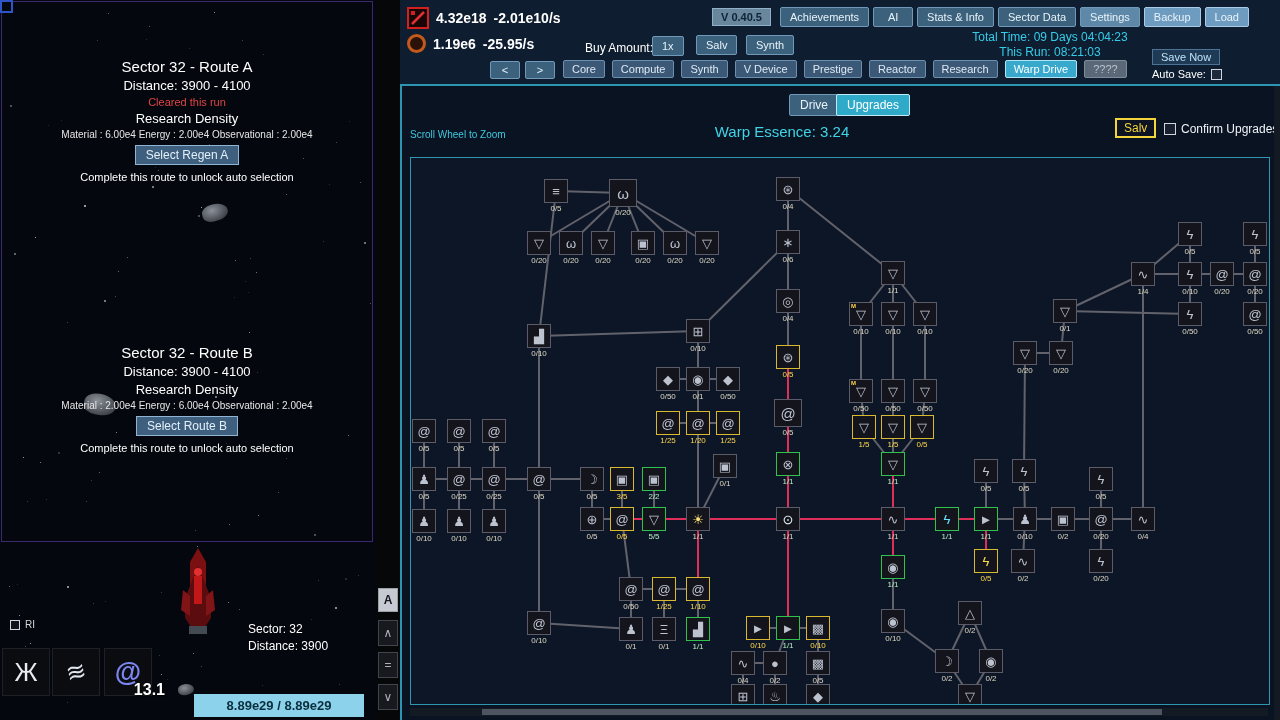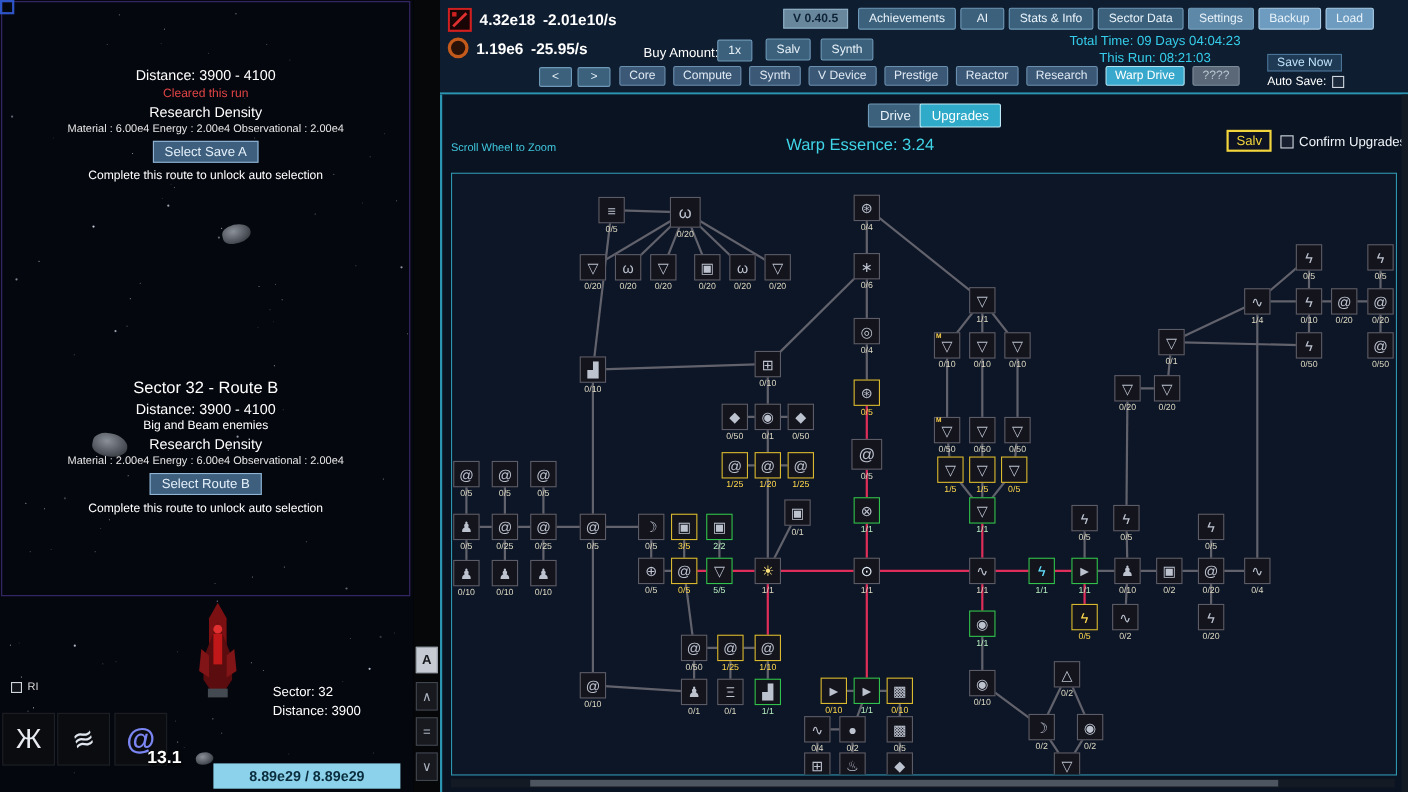--- a/index.html
+++ b/index.html
@@ -191,32 +191,32 @@
         <div class="star" style="left: 67.2px; top: 585.6px; width: 2px; height: 2px; opacity: 0.86;"></div>
         <div class="star" style="left: 364.3px; top: 242.2px; width: 2px; height: 2px; opacity: 0.68;"></div>
         <div class="star" style="left: 127.2px; top: 256.6px; width: 1px; height: 1px; opacity: 0.54;"></div>
         <div class="star" style="left: 345.3px; top: 577.5px; width: 2px; height: 2px; opacity: 0.23;"></div>
         <div class="star" style="left: 119.5px; top: 138.9px; width: 1px; height: 1px; opacity: 0.76;"></div>
       </div>
     <div id="map-frame"></div>
     <div id="corner-marker"></div>
 
     <div class="route" id="routeA">
+      <div class="t">Sector 32 - Route A</div>
       <div class="d">Distance: 3900 - 4100</div>
       <div class="cl">Cleared this run</div>
       <div class="rd">Research Density</div>
       <div class="rv">Material : 6.00e4 Energy : 2.00e4 Observational : 2.00e4</div>
-      <div><button class="sel-btn">Select Save A</button></div>
+      <div><button class="sel-btn">Select Regen A</button></div>
       <div class="nt">Complete this route to unlock auto selection</div>
     </div>
 
     <div class="route" id="routeB">
       <div class="t">Sector 32 - Route B</div>
       <div class="d">Distance: 3900 - 4100</div>
-      <div class="en">Big and Beam enemies</div>
       <div class="rd">Research Density</div>
       <div class="rv">Material : 2.00e4 Energy : 6.00e4 Observational : 2.00e4</div>
       <div><button class="sel-btn">Select Route B</button></div>
       <div class="nt">Complete this route to unlock auto selection</div>
     </div>
 
     <div class="roid" style="left:202px;top:204px;width:26px;height:17px;transform:rotate(-14deg);"></div>
     <div class="roid" style="left:84px;top:394px;width:32px;height:21px;transform:rotate(10deg);"></div>
     <div class="roid" style="left:178px;top:684px;width:16px;height:11px;transform:rotate(-8deg);"></div>
 

